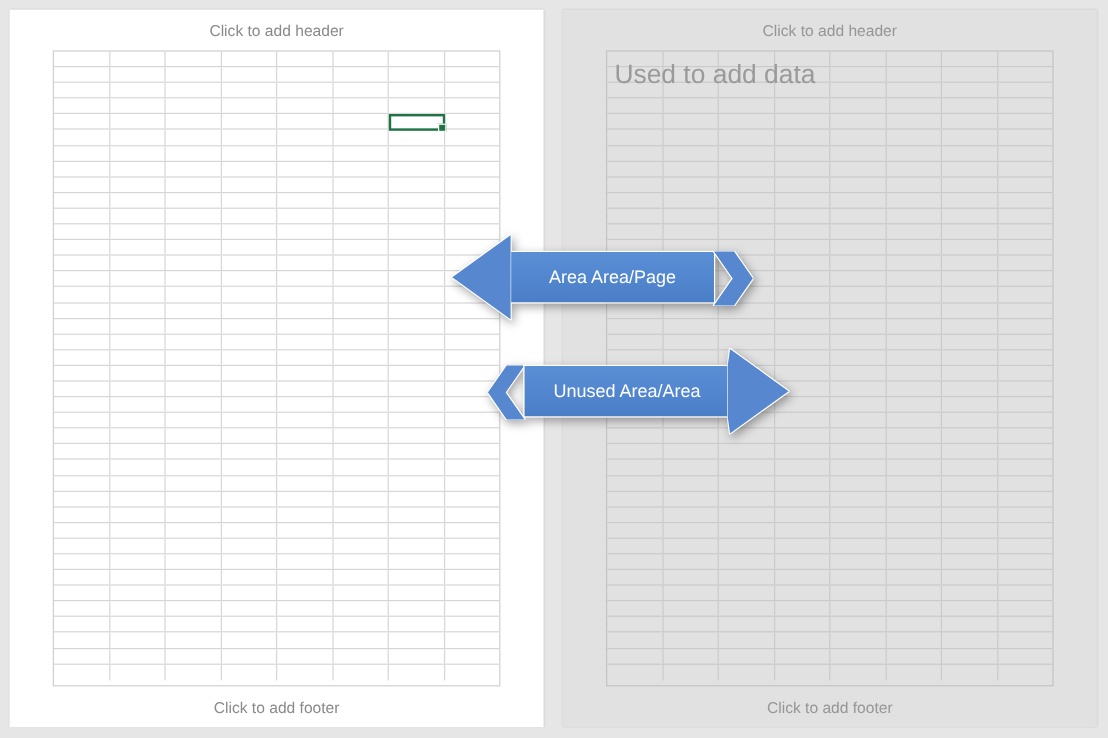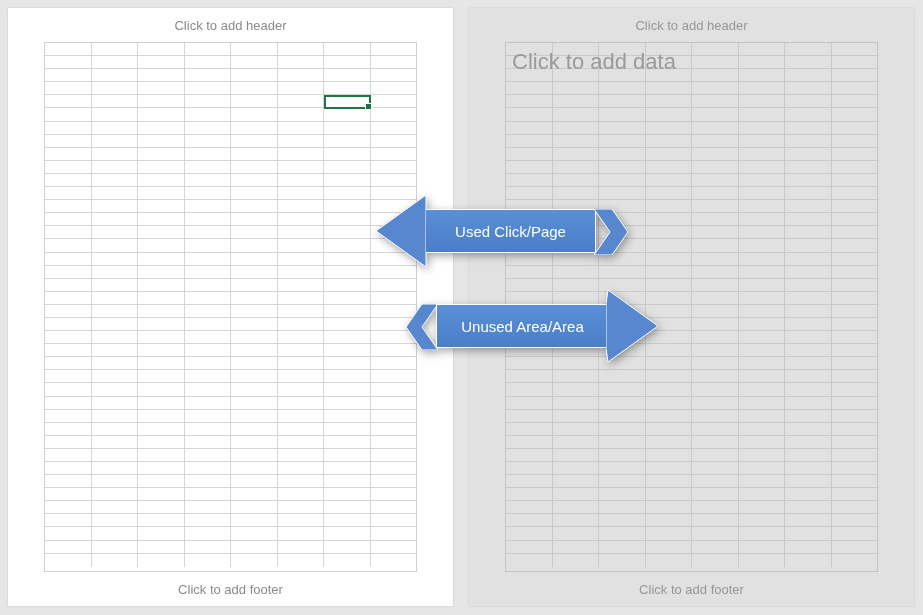--- a/index.html
+++ b/index.html
@@ -539,21 +539,21 @@
     <div class="footer-area">
       <span>Click to add footer</span>
     </div>
   </div>
 
   <div class="page page-right">
     <div class="header-area">
       <span>Click to add header</span>
     </div>
     <div class="grid" id="grid-right">
-      <div class="watermark">Click to add data</div>
+      <div class="watermark">Used to add data</div>
     <div class="grid-row">
           <div class="grid-cell"></div>
           <div class="grid-cell"></div>
           <div class="grid-cell"></div>
           <div class="grid-cell"></div>
           <div class="grid-cell"></div>
           <div class="grid-cell"></div>
           <div class="grid-cell"></div>
           <div class="grid-cell"></div>
         </div>
@@ -953,21 +953,21 @@
     </div>
   </div>
 </div>
 
 <div class="arrow arrow-left">
   <svg width="52" height="72" style="left:0;top:0">
     <polygon points="52,0 0,36 52,72 52,58 20,36 52,14" fill="#5687cf" stroke="#fff" stroke-width="1" visibility="hidden"></polygon>
     <polygon points="50,0 0,36 50,72 50,58 50,14" fill="#5687cf" stroke="#fff" stroke-width="1"></polygon>
   </svg>
   <div class="arrow-body">
-    <span>Used Click/Page</span>
+    <span>Area Area/Page</span>
   </div>
   <svg class="tail" width="34" height="46">
     <polygon points="0,0 18,0 34,23 18,46 0,46 16,23" fill="#5687cf" stroke="#fff" stroke-width="1"></polygon>
   </svg>
 </div>
 
 <div class="arrow arrow-right">
   <svg class="tail" width="32" height="46">
     <polygon points="0,0 16,23 0,46 16,46 32,23 16,0" fill="#5687cf" stroke="#fff" stroke-width="1" transform="translate(32,0) scale(-1,1)"></polygon>
   </svg>

